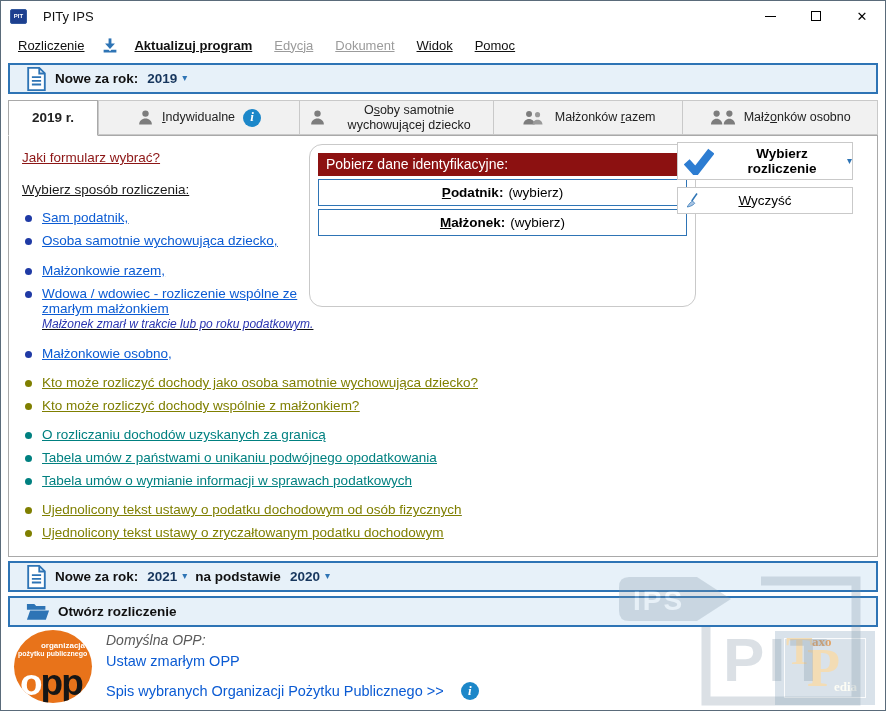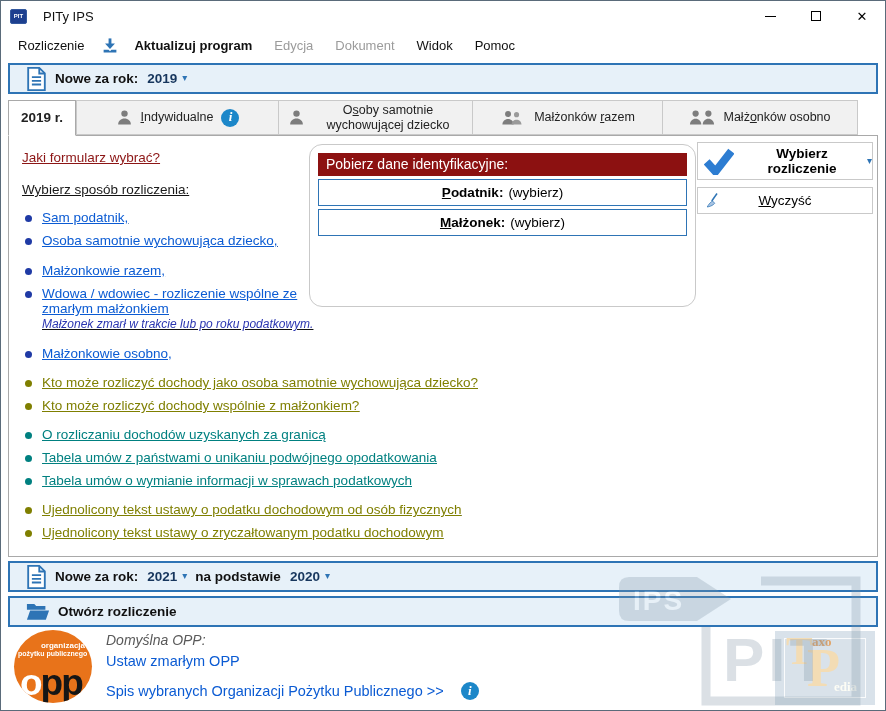--- a/index.html
+++ b/index.html
@@ -17,21 +17,21 @@
     border: 1px solid #33589e;
   }
   .title-text { font-size: 13px; margin-left: 16px; }
   .win-controls { margin-left: auto; display: flex; height: 30px; }
   .winbtn { width: 46px; height: 30px; display:flex; align-items:center; justify-content:center; cursor: default; }
   .min-glyph { width: 11px; height: 1px; background:#000; border-bottom:1px solid #000; }
   .max-glyph { width: 10px; height: 10px; border: 1px solid #000; }
   .close-glyph { font-size: 13px; color:#000; }
   
   .menubar { height: 28px; display: flex; align-items: center; font-size: 13px; padding-left: 8px; gap: 4px; }
-  .menu-item { padding: 3px 9px; }
+  .menu-item { padding: 3px 9px; text-decoration: underline; }
   .menu-item.bold { font-weight: bold; }
   .menu-item.disabled { color: #9b9b9b; }
   .dl-icon { width: 18px; height: 17px; margin: 0 2px 0 4px; }
   
   .banner {
     margin: 4px 7px 0; height: 31px; border: 2px solid #2e74b5; background: #e7f1f9;
     display: flex; align-items: center; padding-left: 16px; font-size: 13.5px; position: relative;
   }
   .banner .blabel { font-weight: bold; margin-left: 8px; }
   .banner .year { font-weight: bold; color: #17365d; margin-left: 9px; }
@@ -43,21 +43,21 @@
   .tab {
     display: flex; align-items: center; justify-content: center; gap: 8px;
     background: #f1f1f1; border: 1px solid #c9c9c9; border-left: none;
     color: #222; text-align: center; line-height: 1.15; padding: 2px 4px;
   }
   .tab.first-gray { border-left: 1px solid #c9c9c9; }
   .tab.active {
     background: #fff; border: 1px solid #a9a9a9; border-bottom: 1px solid #fff;
     font-weight: bold; margin-bottom: -1px; font-size: 13.5px;
   }
-  .t1 { width: 68px; } .t2 { width: 203px; } .t3 { width: 194px; } .t4 { width: 190px; } .t5 { width: 195px; }
+  .t1 { width: 90px; } .t2 { width: 203px; } .t3 { width: 194px; } .t4 { width: 190px; } .t5 { width: 195px; }
   .u { text-decoration: underline; }
   .person-icon { width: 17px; height: 17px; flex: none; }
   .persons-icon { width: 26px; height: 17px; flex: none; }
   .info-badge {
     width: 18px; height: 18px; border-radius: 50%; background: #1c87c9; color: #fff;
     font-family: "Liberation Serif", serif; font-weight: bold; font-size: 13px; font-style: italic;
     display: inline-flex; align-items: center; justify-content: center; flex: none;
   }
   
   .content { margin: 0 7px; border: 1px solid #a9a9a9; height: 422px; position: relative; background: #fff; font-size: 13.5px; }
@@ -84,21 +84,21 @@
     border: 1px solid #c9c9c9; border-radius: 13px; background: #fff; padding: 8px;
   }
   .id-header { background: #8c1111; color: #fff; font-size: 14px; padding: 3px 8px 4px; }
   .id-btn {
     margin-top: 3px; height: 27px; border: 1px solid #2e74b5; background: #fff;
     display: flex; align-items: center; justify-content: center; font-size: 13.5px; width: 100%;
   }
   .id-btn b { font-weight: bold; }
   .id-suffix { margin-left: 5px; }
   
-  .actions { position: absolute; right: 4px; top: 6px; width: 176px; }
+  .actions { position: absolute; right: 24px; top: 6px; width: 176px; }
   .act-btn {
     border: 1px solid #c9c9c9; background: #fff; display: flex; align-items: center;
     width: 100%; position: relative;
   }
   .choose-btn { height: 38px; padding-left: 6px; }
   .choose-btn .label { font-weight: bold; font-size: 13.5px; margin-left: 8px; }
   .check-icon { width: 30px; height: 28px; flex: none; }
   .clear-btn { height: 27px; margin-top: 7px; justify-content: center; font-size: 13.5px; }
   .broom-icon { position: absolute; left: 7px; top: 4px; width: 18px; height: 18px; }
   

